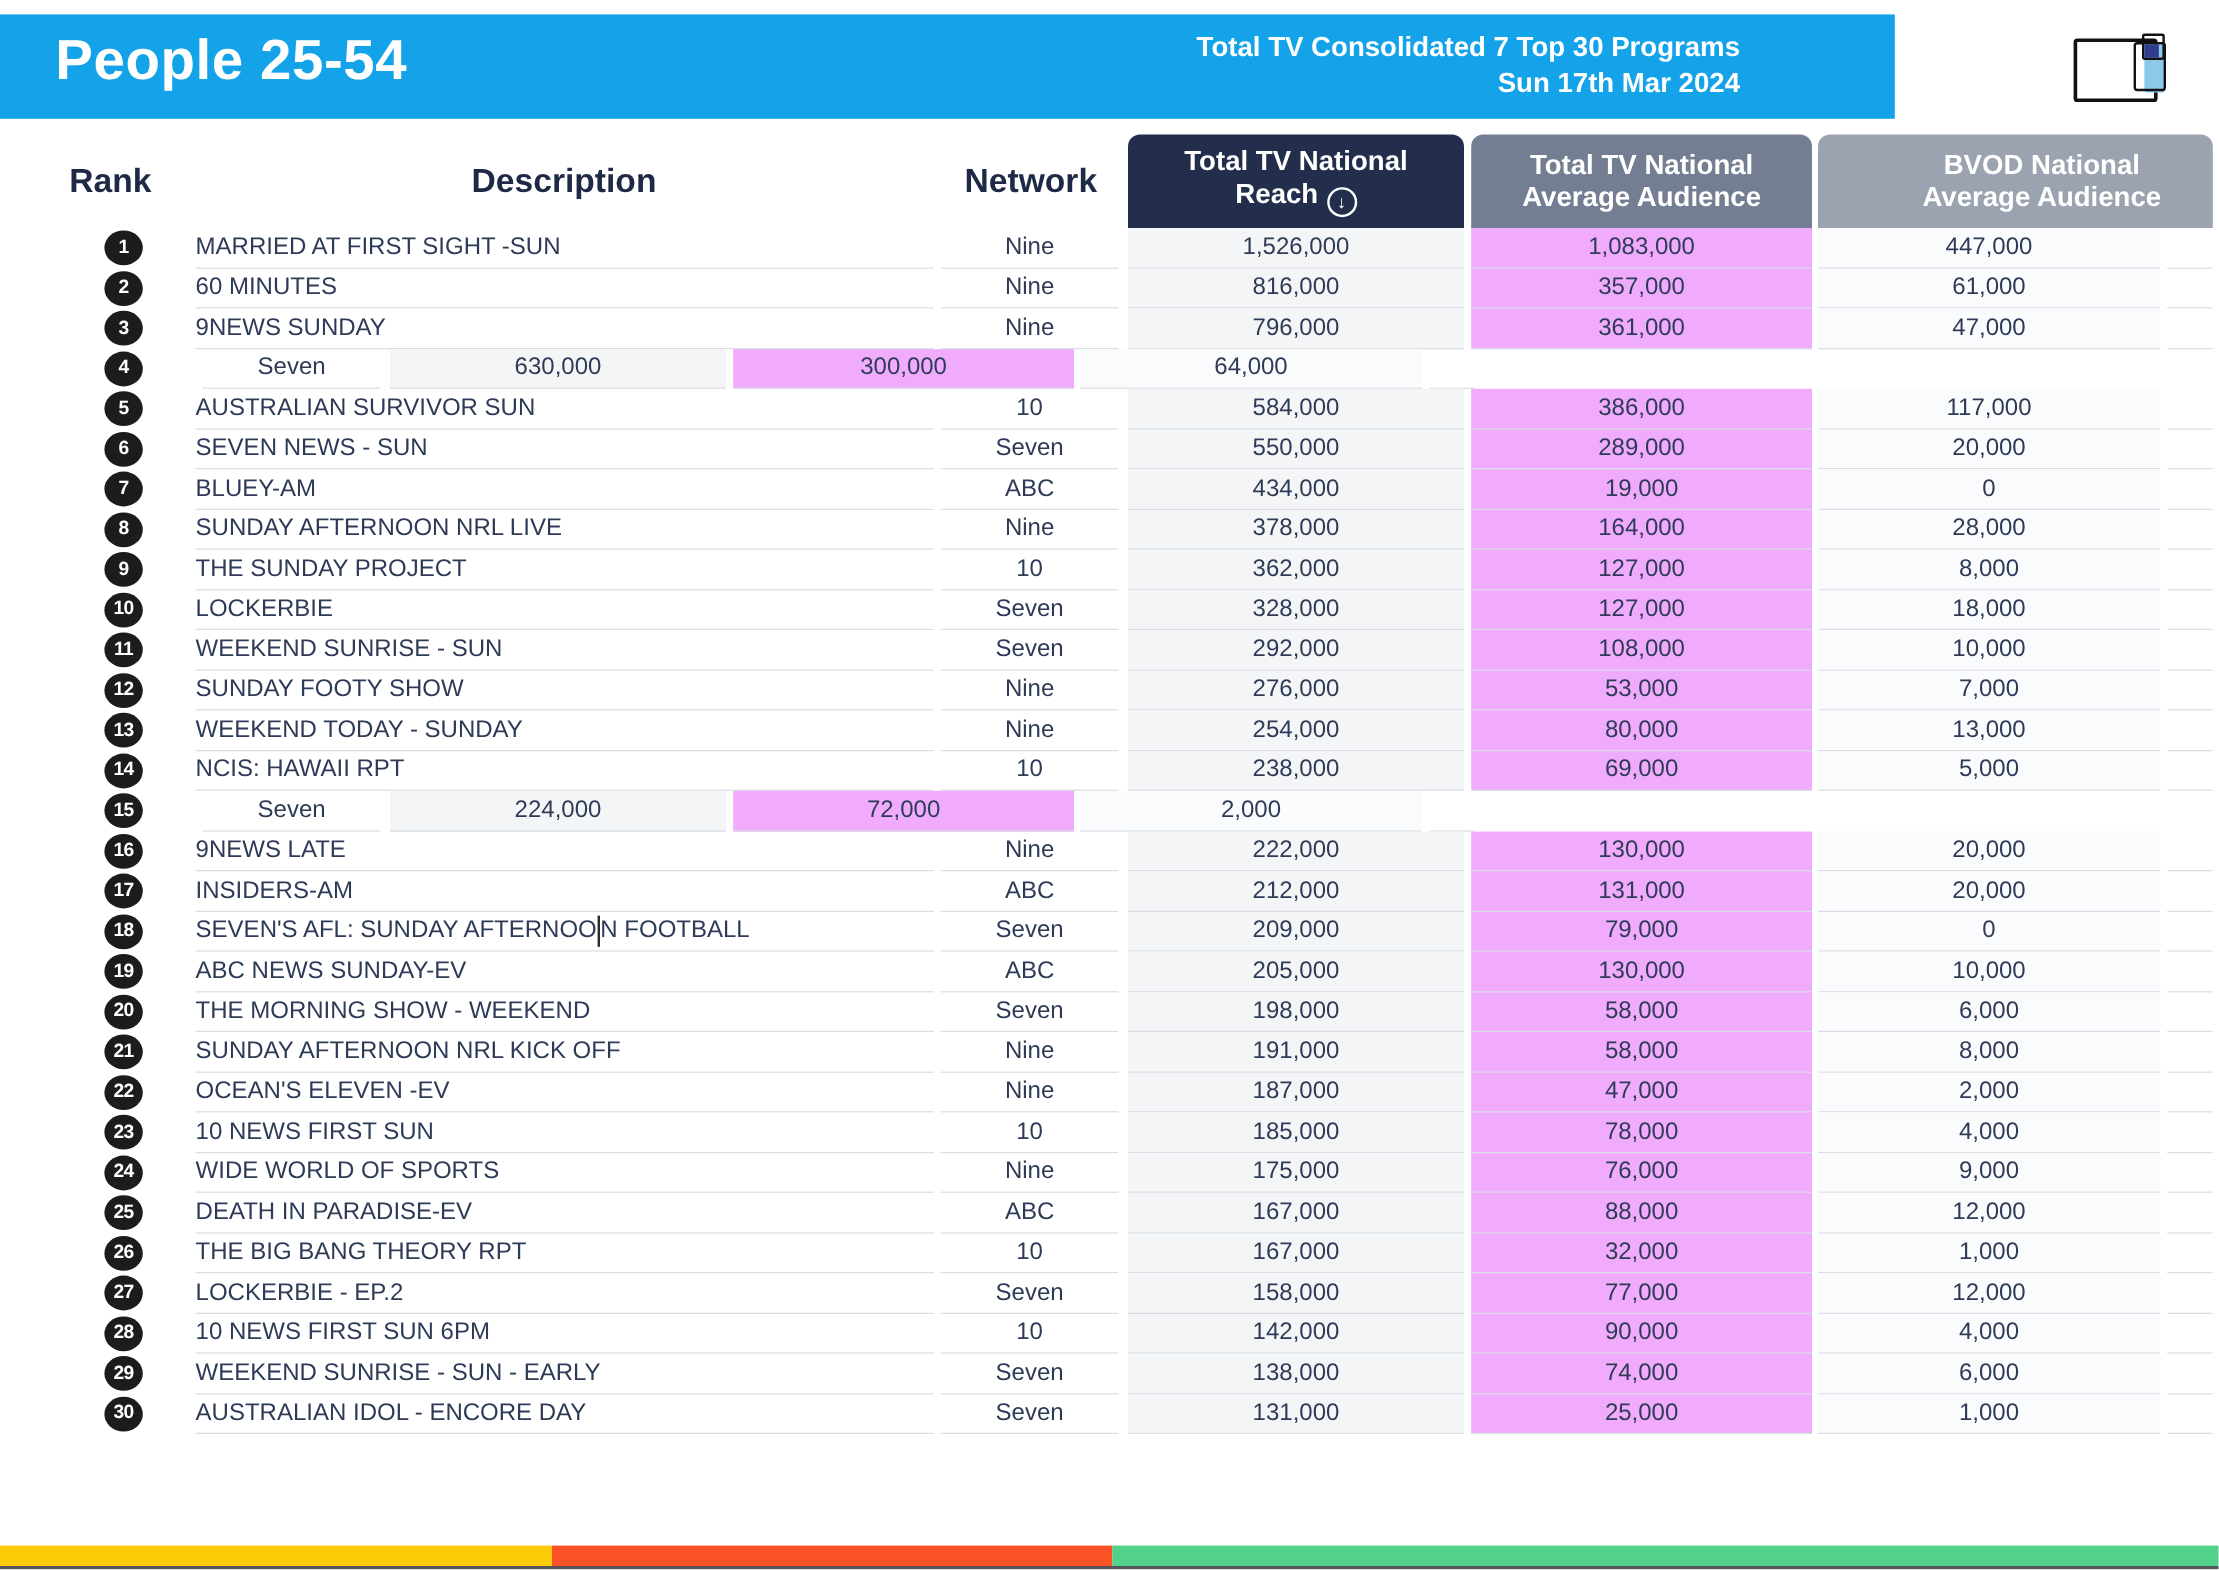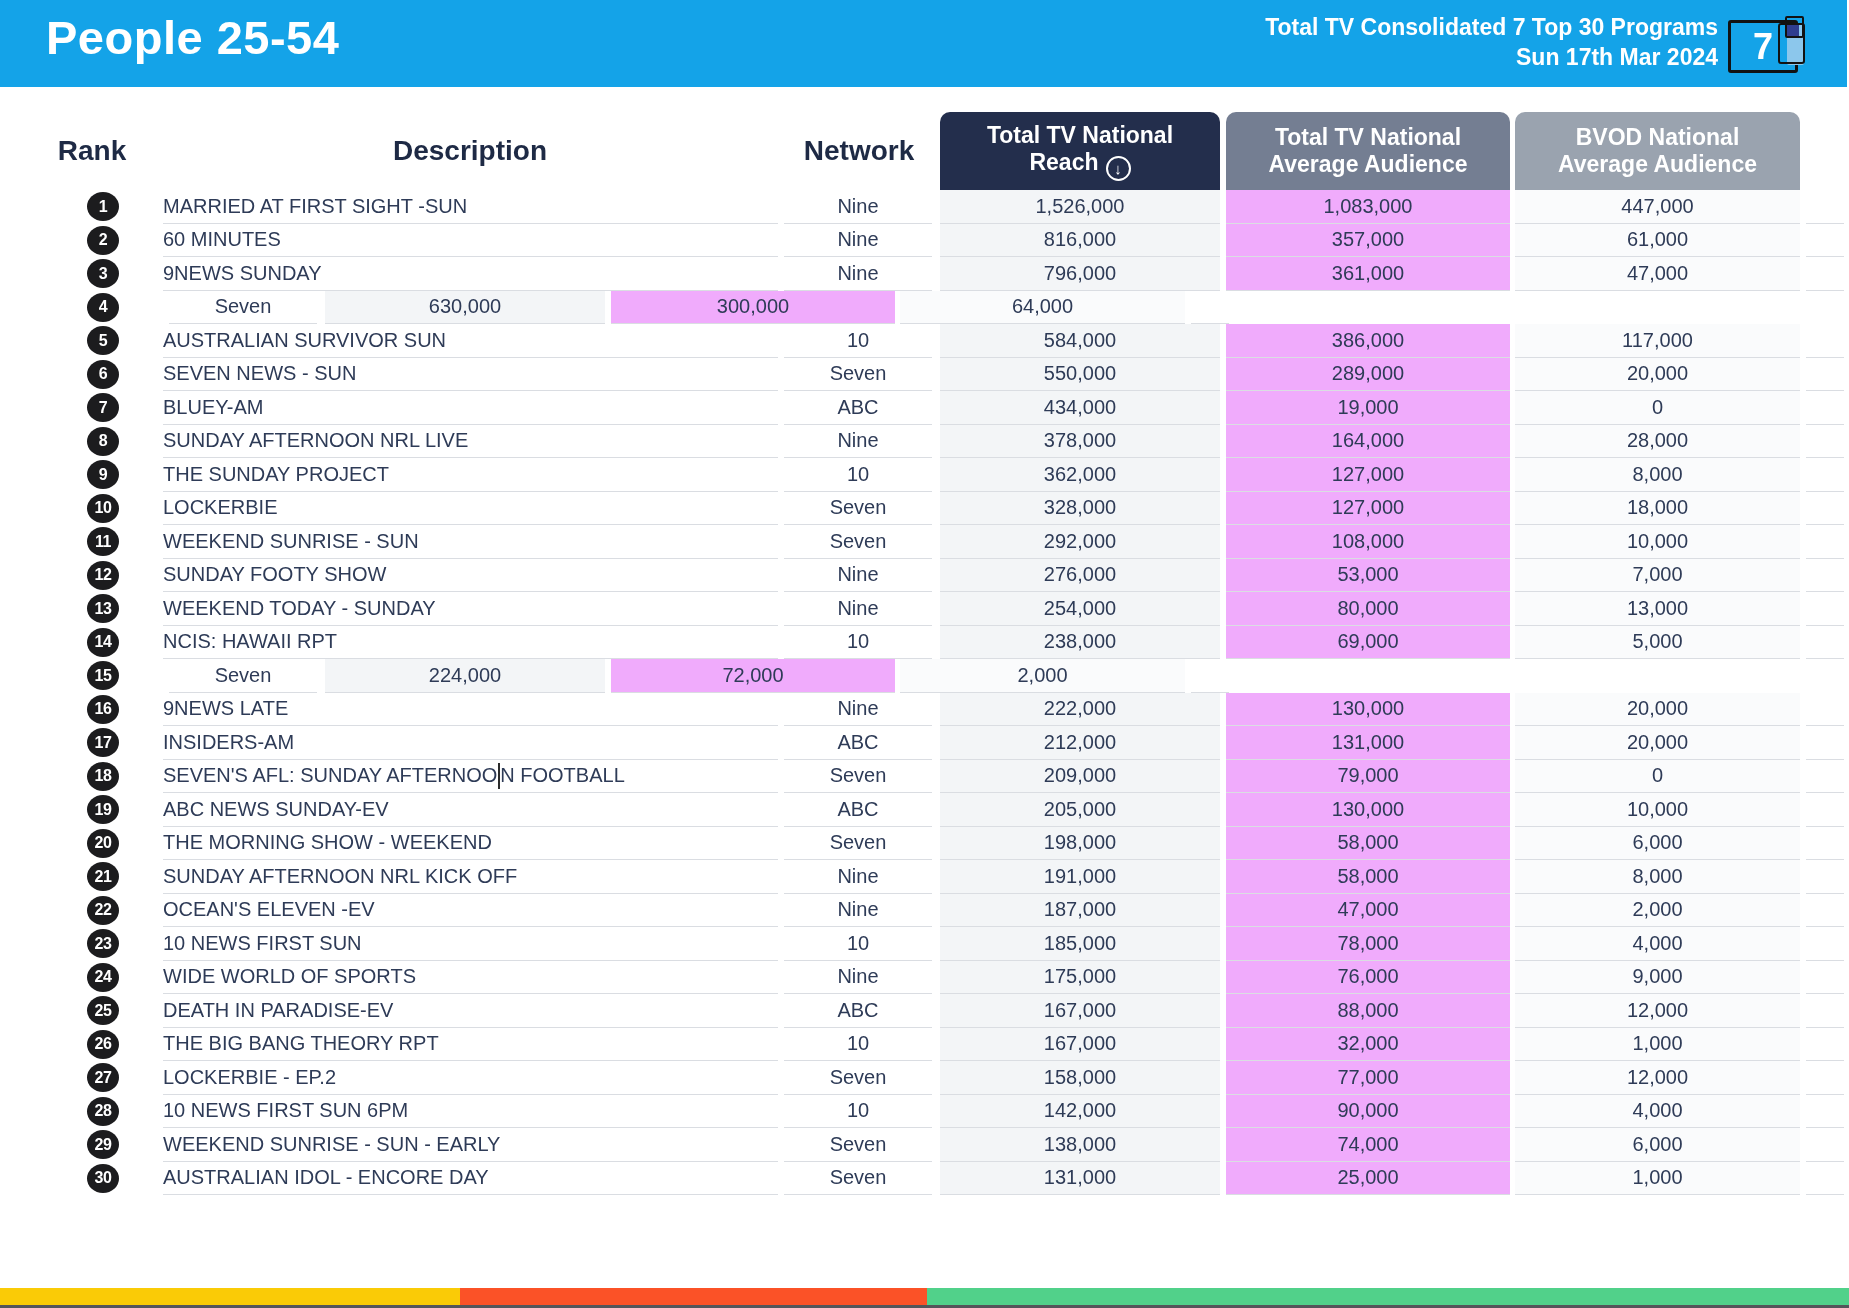--- a/index.html
+++ b/index.html
@@ -1,21 +1,21 @@
 <!DOCTYPE html>
 <html><head>
 <meta charset="utf-8">
 <style>
   html,body{margin:0;padding:0;background:#ffffff;}
   .page{
     position:relative;width:1849px;height:1308px;overflow:hidden;background:#ffffff;
     font-family:"Liberation Sans", sans-serif;
   }
   
-  .topbar{position:absolute;left:0;top:0;width:1847px;height:87px;background:#14A3E8;}
+  .topbar{position:absolute;left:0;top:12px;width:1579px;height:87px;background:#14A3E8;}
   .title{position:absolute;left:46px;top:10px;font-size:47px;font-weight:700;color:#ffffff;letter-spacing:.5px;}
   .subtitle{position:absolute;right:129px;top:12px;text-align:right;color:#ffffff;font-weight:700;line-height:30px;font-size:23px;}
   
   .logo{position:absolute;left:1724px;top:12px;width:110px;height:62px;}
   .logo .tv{position:absolute;left:4px;top:8px;width:64px;height:47px;border:3px solid #121212;border-radius:3px;display:flex;align-items:center;justify-content:center;}
   .logo .tv .seven{color:#ffffff;font-size:36px;font-weight:700;line-height:1;}
   .logo .phone-body{position:absolute;left:63px;top:13px;width:17px;height:40px;background:#8CC7EC;border-radius:2px;}
   .logo .phone-outline{position:absolute;left:54px;top:11px;width:23px;height:37px;border:2.5px solid #121212;border-radius:3px;}
   .logo .phone-top{position:absolute;left:61px;top:4px;width:15px;height:18px;border:2.5px solid #121212;border-radius:2px;}
   .logo .phone-screen{position:absolute;left:63px;top:13px;width:12px;height:11px;background:#2F3D8F;}
@@ -84,21 +84,21 @@
       <span>Total TV National</span><br>
       <span>Reach</span><span class="sorticon">↓</span>
     </div>
   </div>
   <div class="hdrbox avg" style="background: rgb(116, 126, 146);">
     <div>
       <span>Total TV National</span><br>
       <span>Average Audience</span>
     </div>
   </div>
-  <div class="hdrbox bvod" style="background: rgb(154, 163, 175);">
+  <div class="hdrbox bvod" style="background: rgb(154, 163, 175); padding-left: 44px;">
     <div>
       <span>BVOD National</span><br>
       <span>Average Audience</span>
     </div>
   </div>
 
   <div class="rows">
     <div class="row">
       <div class="cell c-rank">
         <span class="badge">1</span>

